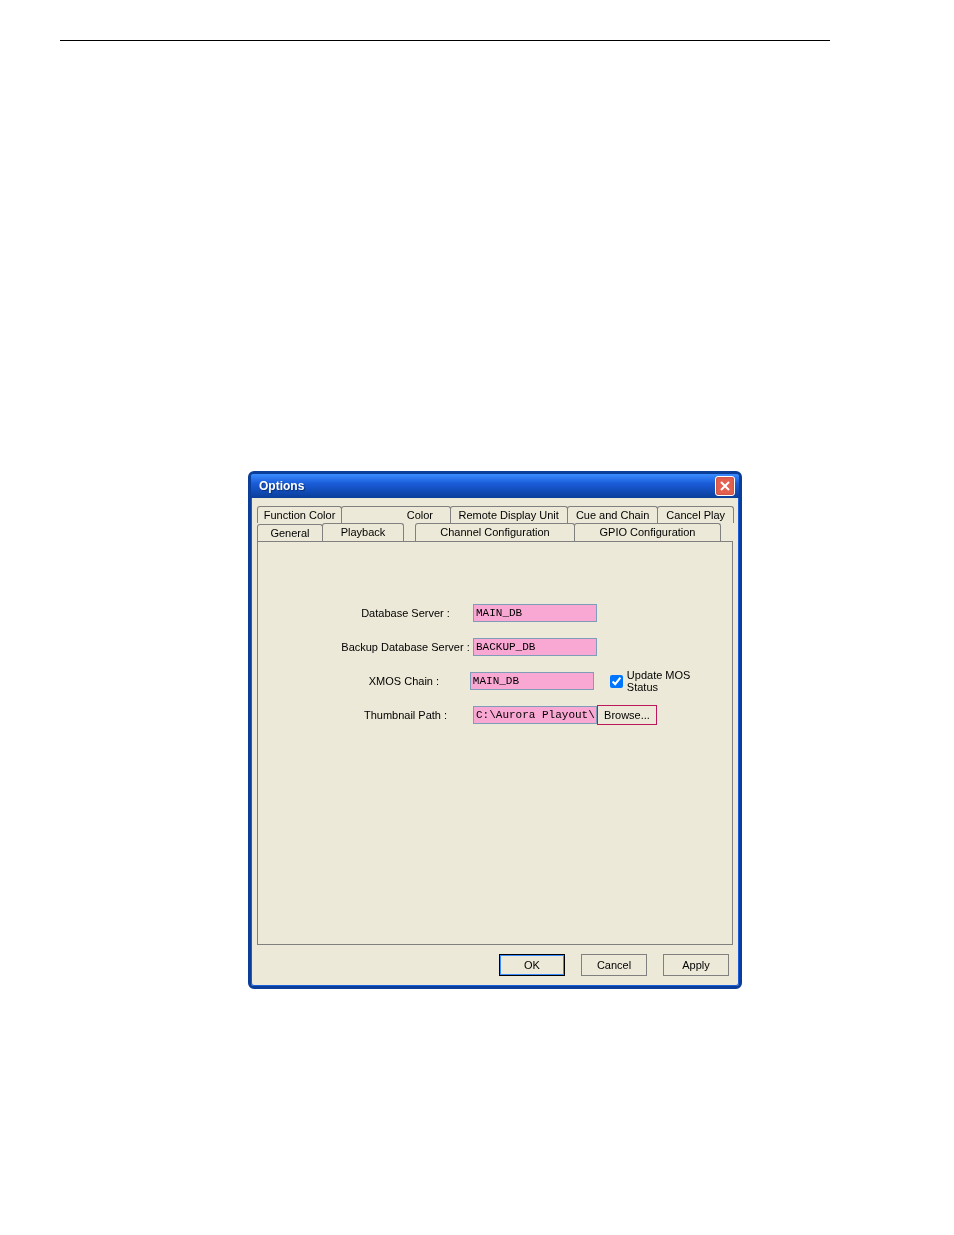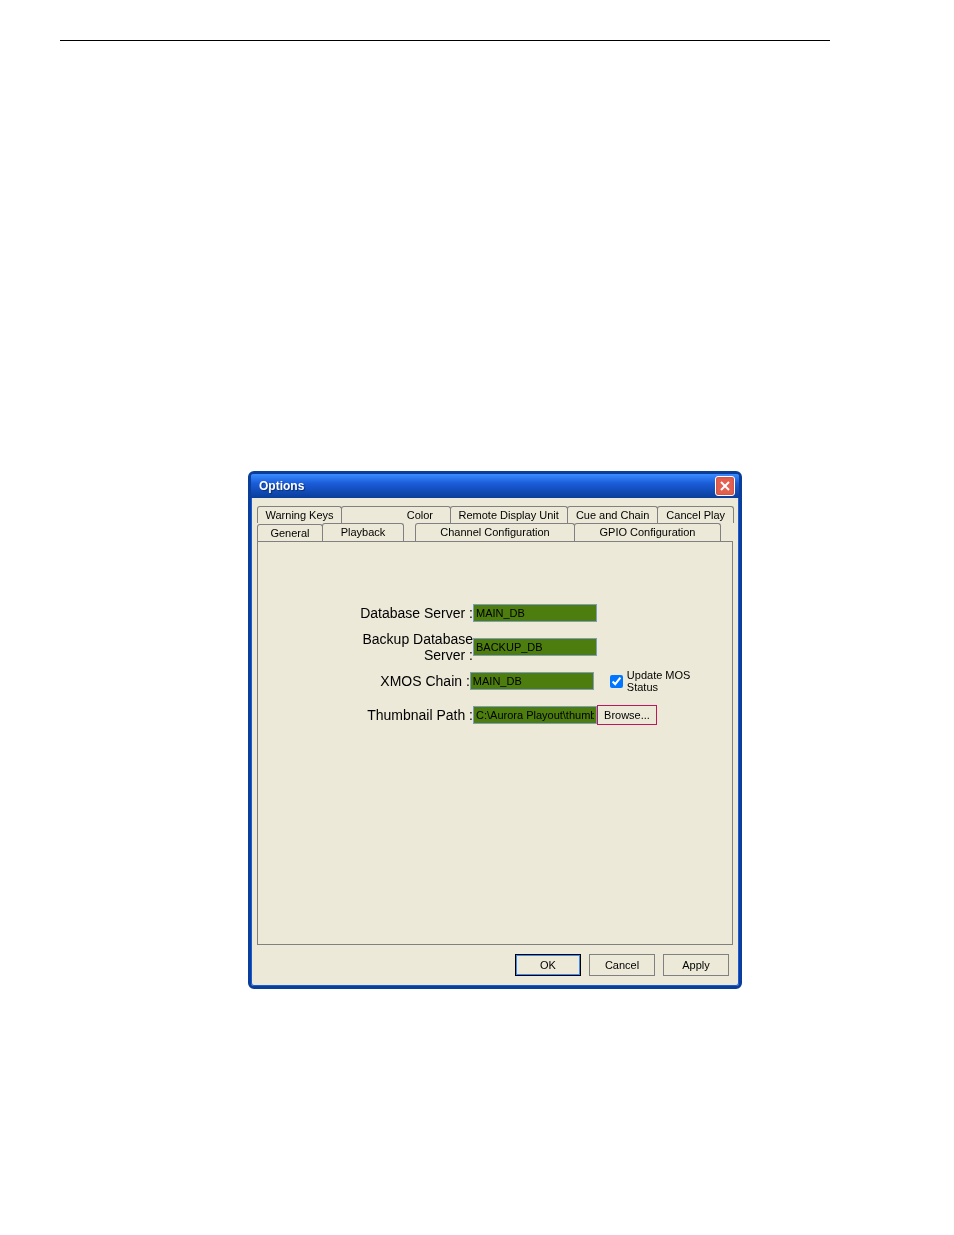--- a/index.html
+++ b/index.html
@@ -45,37 +45,37 @@
   
   .t-gen{width:64px;}
   .t-pb{width:80px;}
   .t-chcfg{width:158px;margin-left:12px;}
   .t-gpio{width:145px;}
   .tabpanel{
     border:1px solid #808080;height:404px;background:#ece9d8;
     padding:60px 10px 10px 10px;box-sizing:border-box;position:relative;
   }
   .form-row{display:flex;align-items:center;height:22px;margin-bottom:12px;}
-  .form-label{width:135px;text-align:right;padding-left:70px;box-sizing:content-box;font-size:14px;}
+  .form-label{width:135px;text-align:center;padding-left:70px;box-sizing:content-box;font-size:11px;}
   .txt{
-    width:124px;height:18px;border:1px solid #7f9db9;background:#4d7c0f;
-    font-family:Liberation Sans, sans-serif;font-size:11px;padding:0 2px;box-sizing:border-box;
+    width:124px;height:18px;border:1px solid #7f9db9;background:#f9a8d4;
+    font-family:Liberation Mono, monospace;font-size:11px;padding:0 2px;box-sizing:border-box;
   }
   .sel{
     width:124px;height:20px;border:1px solid #7f9db9;background:#fff;
     font-family:inherit;font-size:11px;box-sizing:border-box;
   }
   .chk-wrap{display:flex;align-items:center;margin-left:16px;}
   .chk{margin:0 4px 0 0;}
   .browse-btn{
     width:60px;height:20px;border:1px solid #be185d;
     background:#ece9d8;font-family:inherit;font-size:11px;cursor:pointer;
   }
   .btnbar{
-    position:absolute;right:10px;bottom:10px;display:flex;gap:8px;
+    position:absolute;right:10px;bottom:10px;display:flex;gap:16px;
   }
   .dlg-btn{
     width:66px;height:22px;border:1px solid #808080;background:#ece9d8;
     font-family:inherit;font-size:11px;cursor:pointer;
   }
   .dlg-btn.default{border:1px solid #000;box-shadow:inset 0 0 0 1px #3a8cff;}
 </style>
 </head>
 <body>
 
@@ -89,21 +89,21 @@
         <svg viewBox="0 0 10 10">
           <line x1="1" y1="1" x2="9" y2="9" stroke="#fff" stroke-width="2"></line>
           <line x1="9" y1="1" x2="1" y2="9" stroke="#fff" stroke-width="2"></line>
         </svg>
       </div>
     </div>
 
     <div class="body">
       <div class="tabrows">
         <div class="tabrow">
-          <div class="tab t-fk">Warning Keys</div>
+          <div class="tab t-fk">Function Color</div>
           <div class="tab t-color">Color</div>
           <div class="tab t-rdu">Remote Display Unit</div>
           <div class="tab t-cc">Cue and Chain</div>
           <div class="tab t-ap">Cancel Play</div>
         </div>
         <div class="tabrow">
           <div class="tab t-gen active">General</div>
           <div class="tab t-pb">Playback</div>
           <div class="tab t-chcfg">Channel Configuration</div>
           <div class="tab t-gpio">GPIO Configuration</div>

